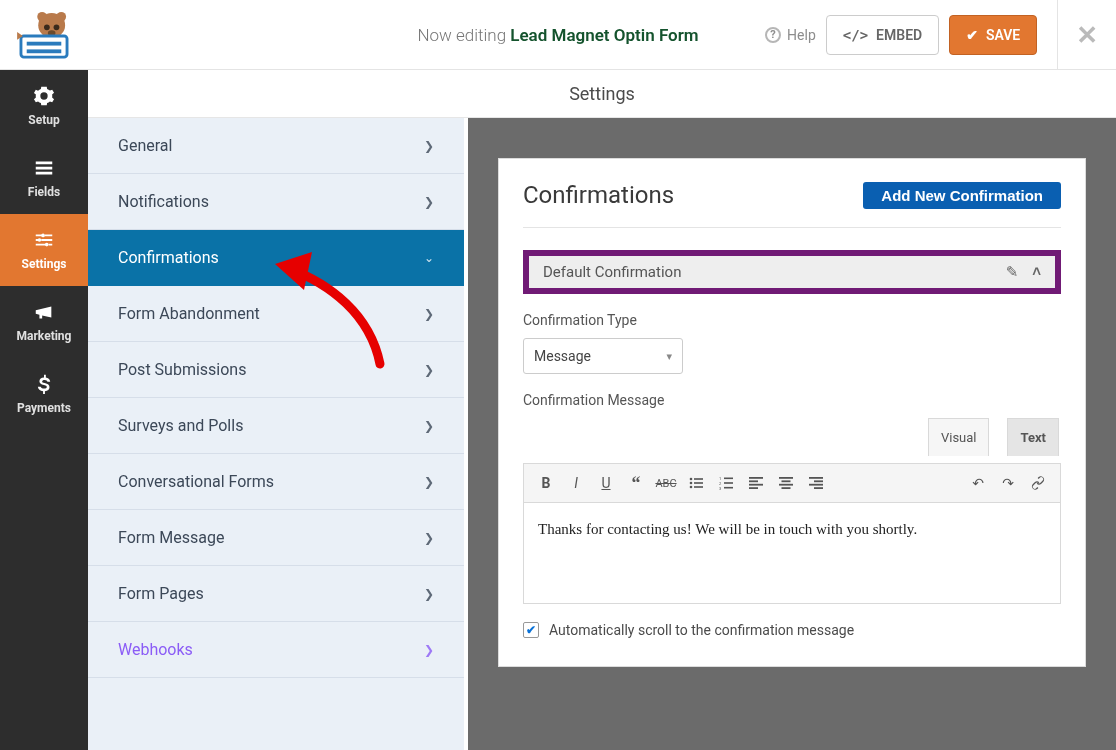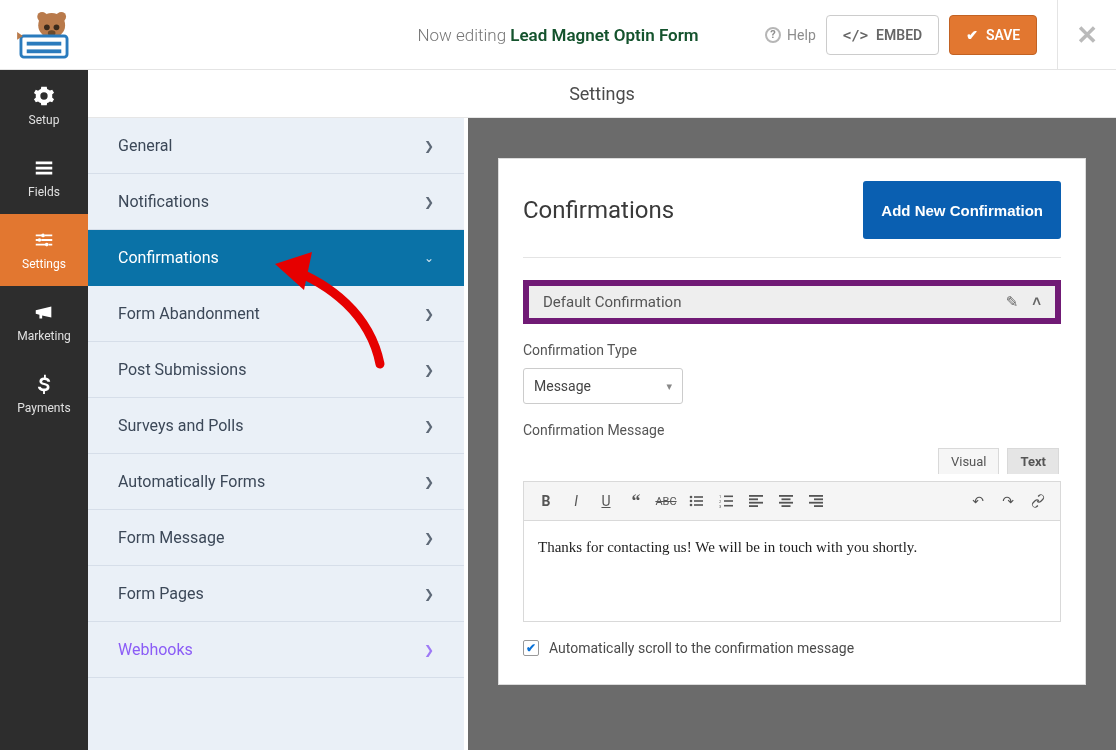--- a/index.html
+++ b/index.html
@@ -66,20 +66,21 @@
     display: flex;
     height: calc(750px - 70px);
   }
 
   
   .vnav {
     width: 88px;
     background: #2d2d2d;
     display: flex;
     flex-direction: column;
+    font-weight: bold;
   }
   .vnav-item {
     display: flex; flex-direction: column; align-items: center;
     justify-content: center;
     gap: 6px;
     height: 72px;
     color: #e0e0e0;
     font-size: 12px;
     cursor: pointer;
   }
@@ -127,21 +128,21 @@
     background: #fff;
     padding: 22px 24px 28px;
     border: 1px solid #dcdcdc;
   }
   .card-head {
     display: flex; align-items: center; justify-content: space-between;
     padding-bottom: 18px;
     border-bottom: 1px solid #e4e4e4;
   }
   .card-head h2 { font-size: 24px; font-weight: 400; color: #3a3a3a; }
-  .btn-add { background: #0a5fb1; color: #fff; border: none; padding: 0 18px; height: 58px; font-size: 15px; font-weight: 600; border-radius: 3px; cursor: pointer; }
+  .btn-add { background: #0a5fb1; color: #fff; border: none; padding: 0 18px; height: 27px; font-size: 15px; font-weight: 600; border-radius: 3px; cursor: pointer; }
 
   .acc-header {
     margin-top: 22px;
     background: #eee;
     border: 6px solid #701a75;
     height: 44px;
     display: flex; align-items: center; justify-content: space-between;
     padding: 0 14px;
     color: #555; font-size: 15px;
   }
@@ -164,22 +165,23 @@
     margin-top: 8px;
   }
   .editor-tabs {
     display: flex; justify-content: flex-end; gap: 8px;
     margin-bottom: -1px;
     padding-right: 2px;
   }
   .etab {
     border: 1px solid #d9d9d9; border-bottom: none;
     background: #f6f6f6;
-    padding: 5px 12px; font-size: 13px; color: #555;
-    cursor: pointer;
+    padding: 11px 12px; font-size: 13px; color: #555;
+    cursor: pointer;
+    margin-left: 10px;
   }
   .etab.active { background: #e5e5e5; font-weight: bold; }
   .toolbar {
     display: flex; gap: 2px; align-items: center;
     padding: 6px 8px;
     background: #f5f5f5;
     border-bottom: 1px solid #d9d9d9;
   }
   .tbtn {
     width: 28px; height: 26px;
@@ -331,21 +333,21 @@
       </div>
       <div class="settings-li">
         <span>Post Submissions</span>
         <span class="chev">❯</span>
       </div>
       <div class="settings-li">
         <span>Surveys and Polls</span>
         <span class="chev">❯</span>
       </div>
       <div class="settings-li">
-        <span>Automatically Forms</span>
+        <span>Conversational Forms</span>
         <span class="chev">❯</span>
       </div>
       <div class="settings-li">
         <span>Form Message</span>
         <span class="chev">❯</span>
       </div>
       <div class="settings-li">
         <span>Form Pages</span>
         <span class="chev">❯</span>
       </div>

